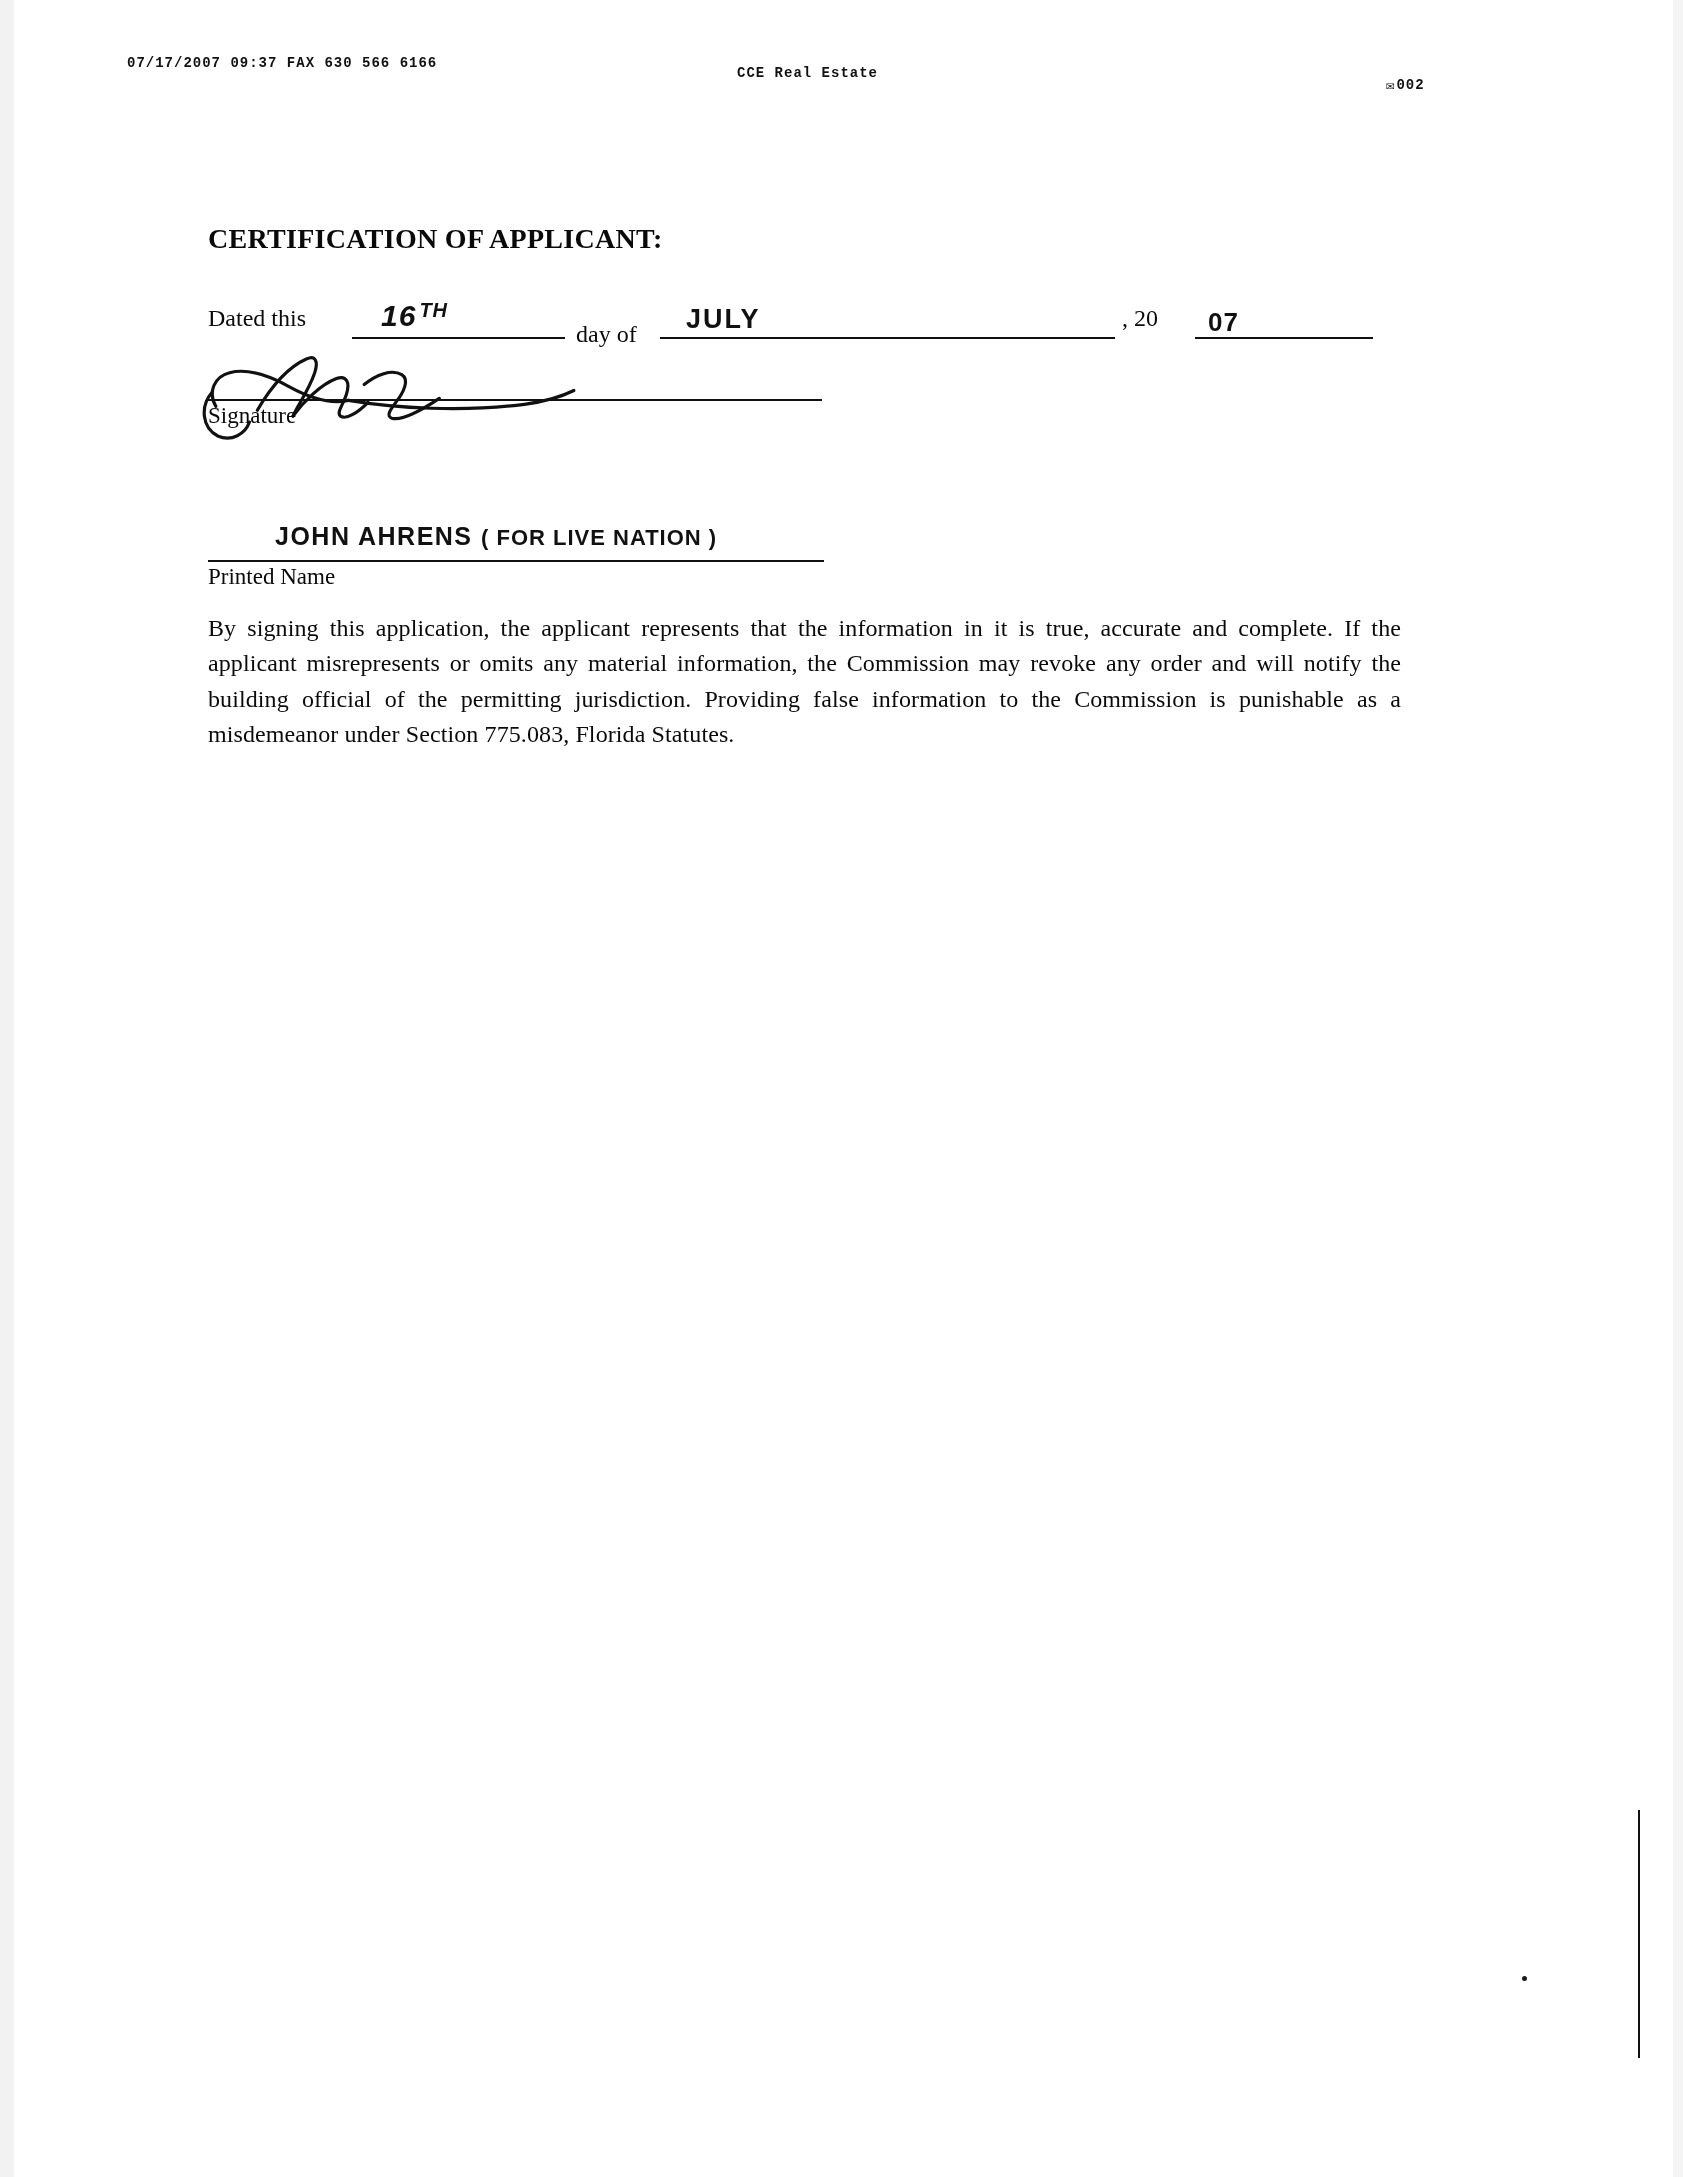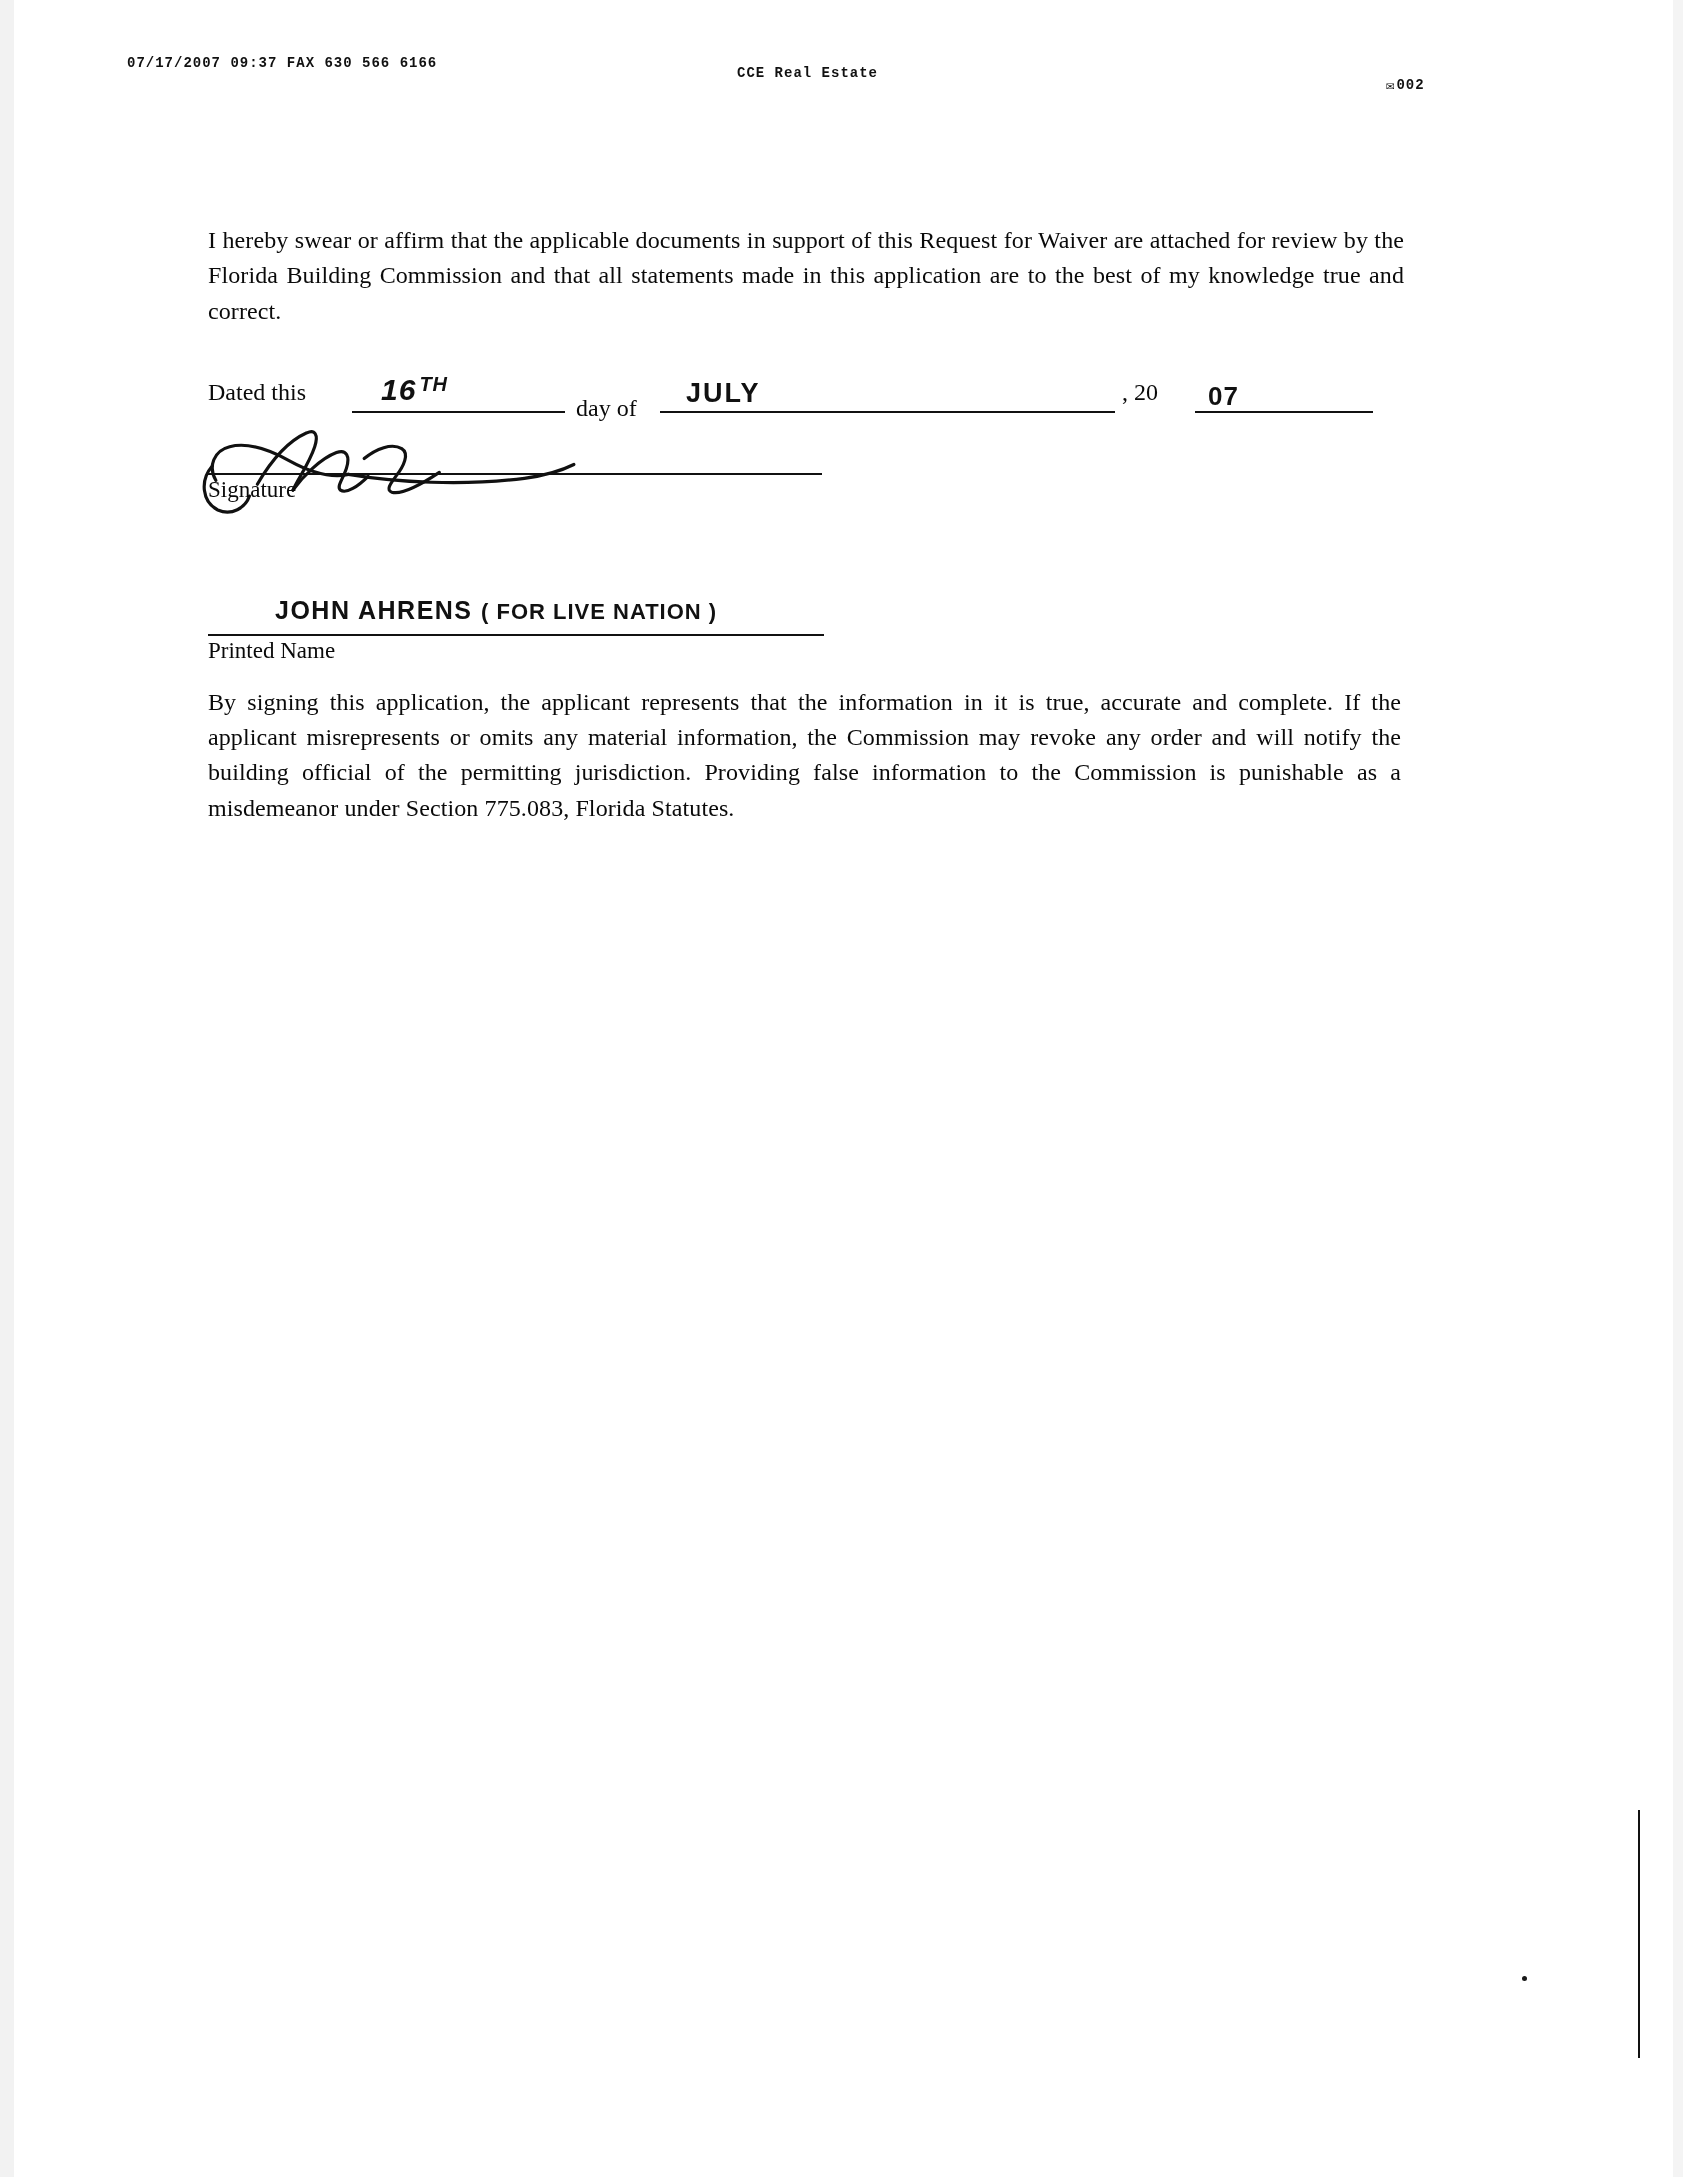--- a/index.html
+++ b/index.html
@@ -258,22 +258,22 @@
   <div class="fax-header">
     <span class="fax-left">07/17/2007  09:37  FAX  630 566 6166</span>
     <span class="fax-center">CCE Real Estate</span>
     <span class="fax-right">
       <span class="glyph">✉</span><span>002</span>
     </span>
   </div>
 
   <div class="content">
 
-
-    <p class="para para-1">I hereby swear or affirm that the applicable documents in support of this Request for Waiver are attached for review by the Florida Building Commission and that all statements made in this application are to the best of my knowledge true and correct.</p>
+    <h1 class="cert-title">CERTIFICATION OF APPLICANT:</h1>
+
 
     <div class="dated-row">
       <span class="lbl lbl-dated">Dated this</span>
       <span class="rule rule-day"></span>
       <span class="hand hand-day">
         <span>16</span><span class="sup">TH</span>
       </span>
 
       <span class="lbl lbl-dayof">day of</span>
       <span class="rule rule-month"></span>

